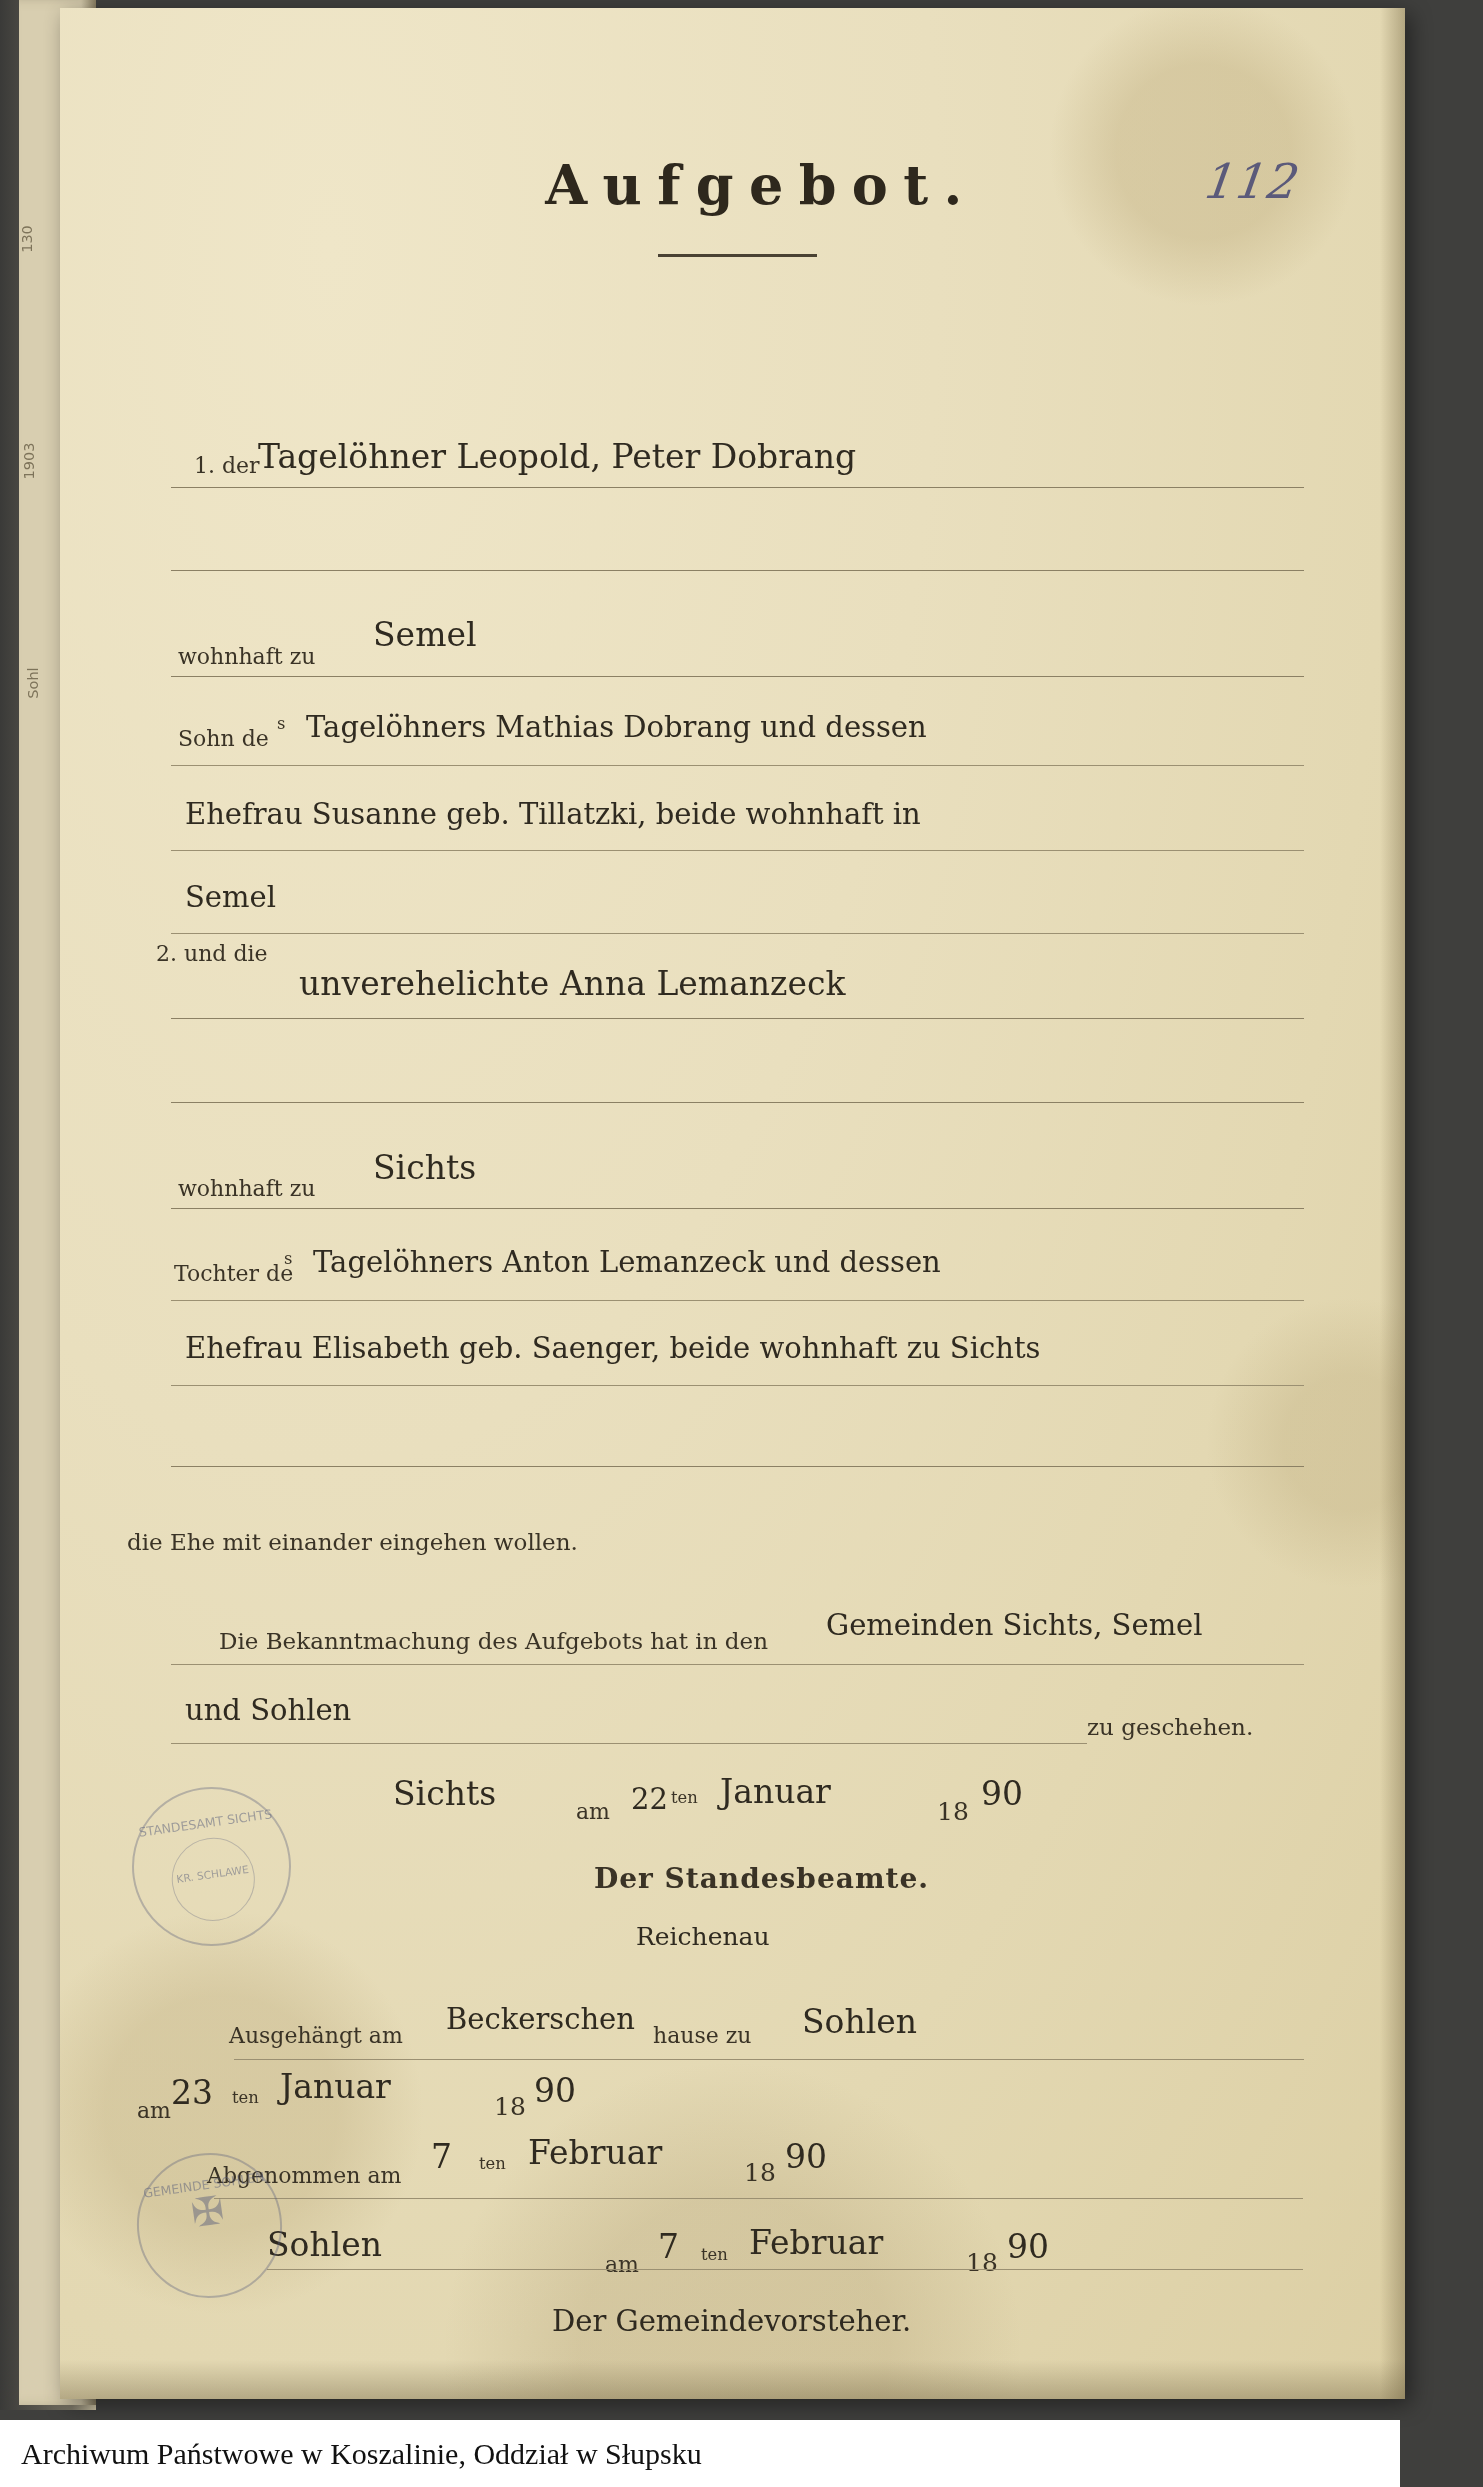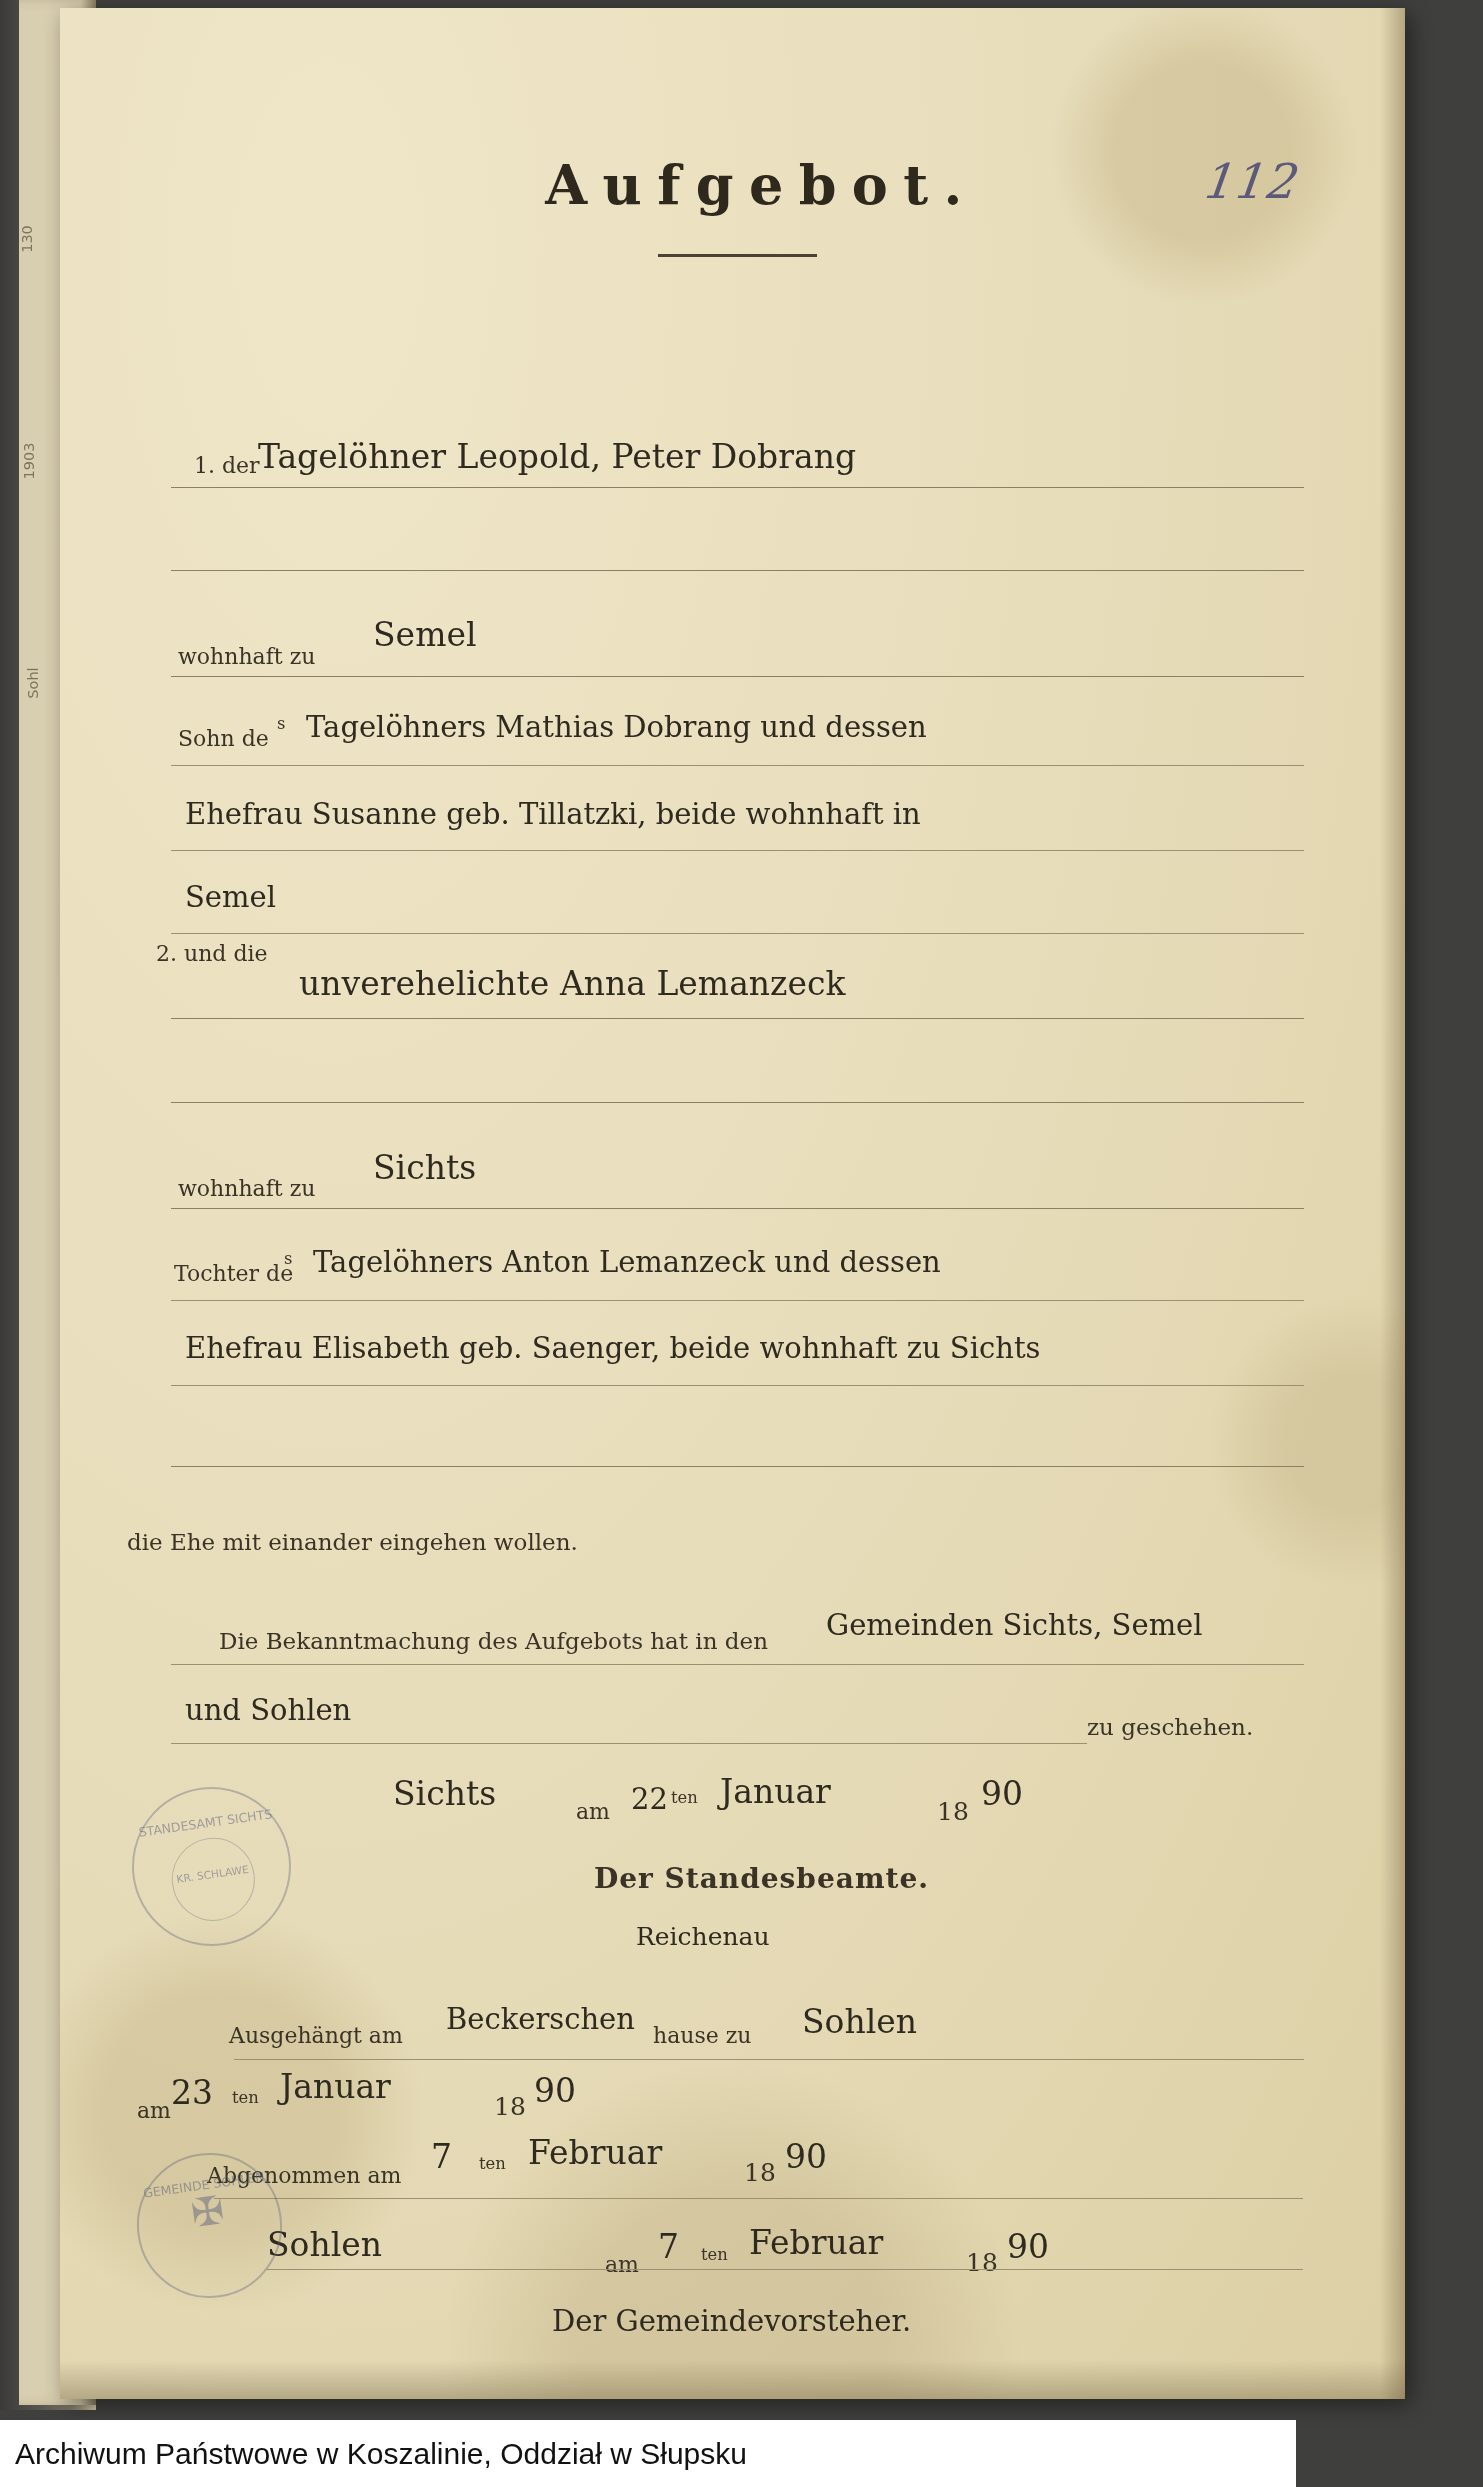--- a/index.html
+++ b/index.html
@@ -206,29 +206,29 @@
   #stamp2 .cross {
     font-size: 39px;
     line-height: 39px;
     color: rgba(80,86,120,.55);
   }
 
   
   #footer {
     position: absolute;
     left: 0; bottom: 0;
-    width: 1296px;
+    width: 1400px;
     height: 67px;
     background: #ffffff;
     color: #111;
-    font-family: Liberation Sans, sans-serif;
+    font-family: Liberation Serif, serif;
     font-size: 30px;
     display: flex;
     align-items: center;
-    padding-left: 15px;
+    padding-left: 21px;
     box-sizing: border-box;
   }
 
   
   .margin-mark {
     position: absolute;
     font-family: "DejaVu Sans", sans-serif;
     font-size: 14.5px;
     color: #7d735a;
     transform: rotate(-90deg);

